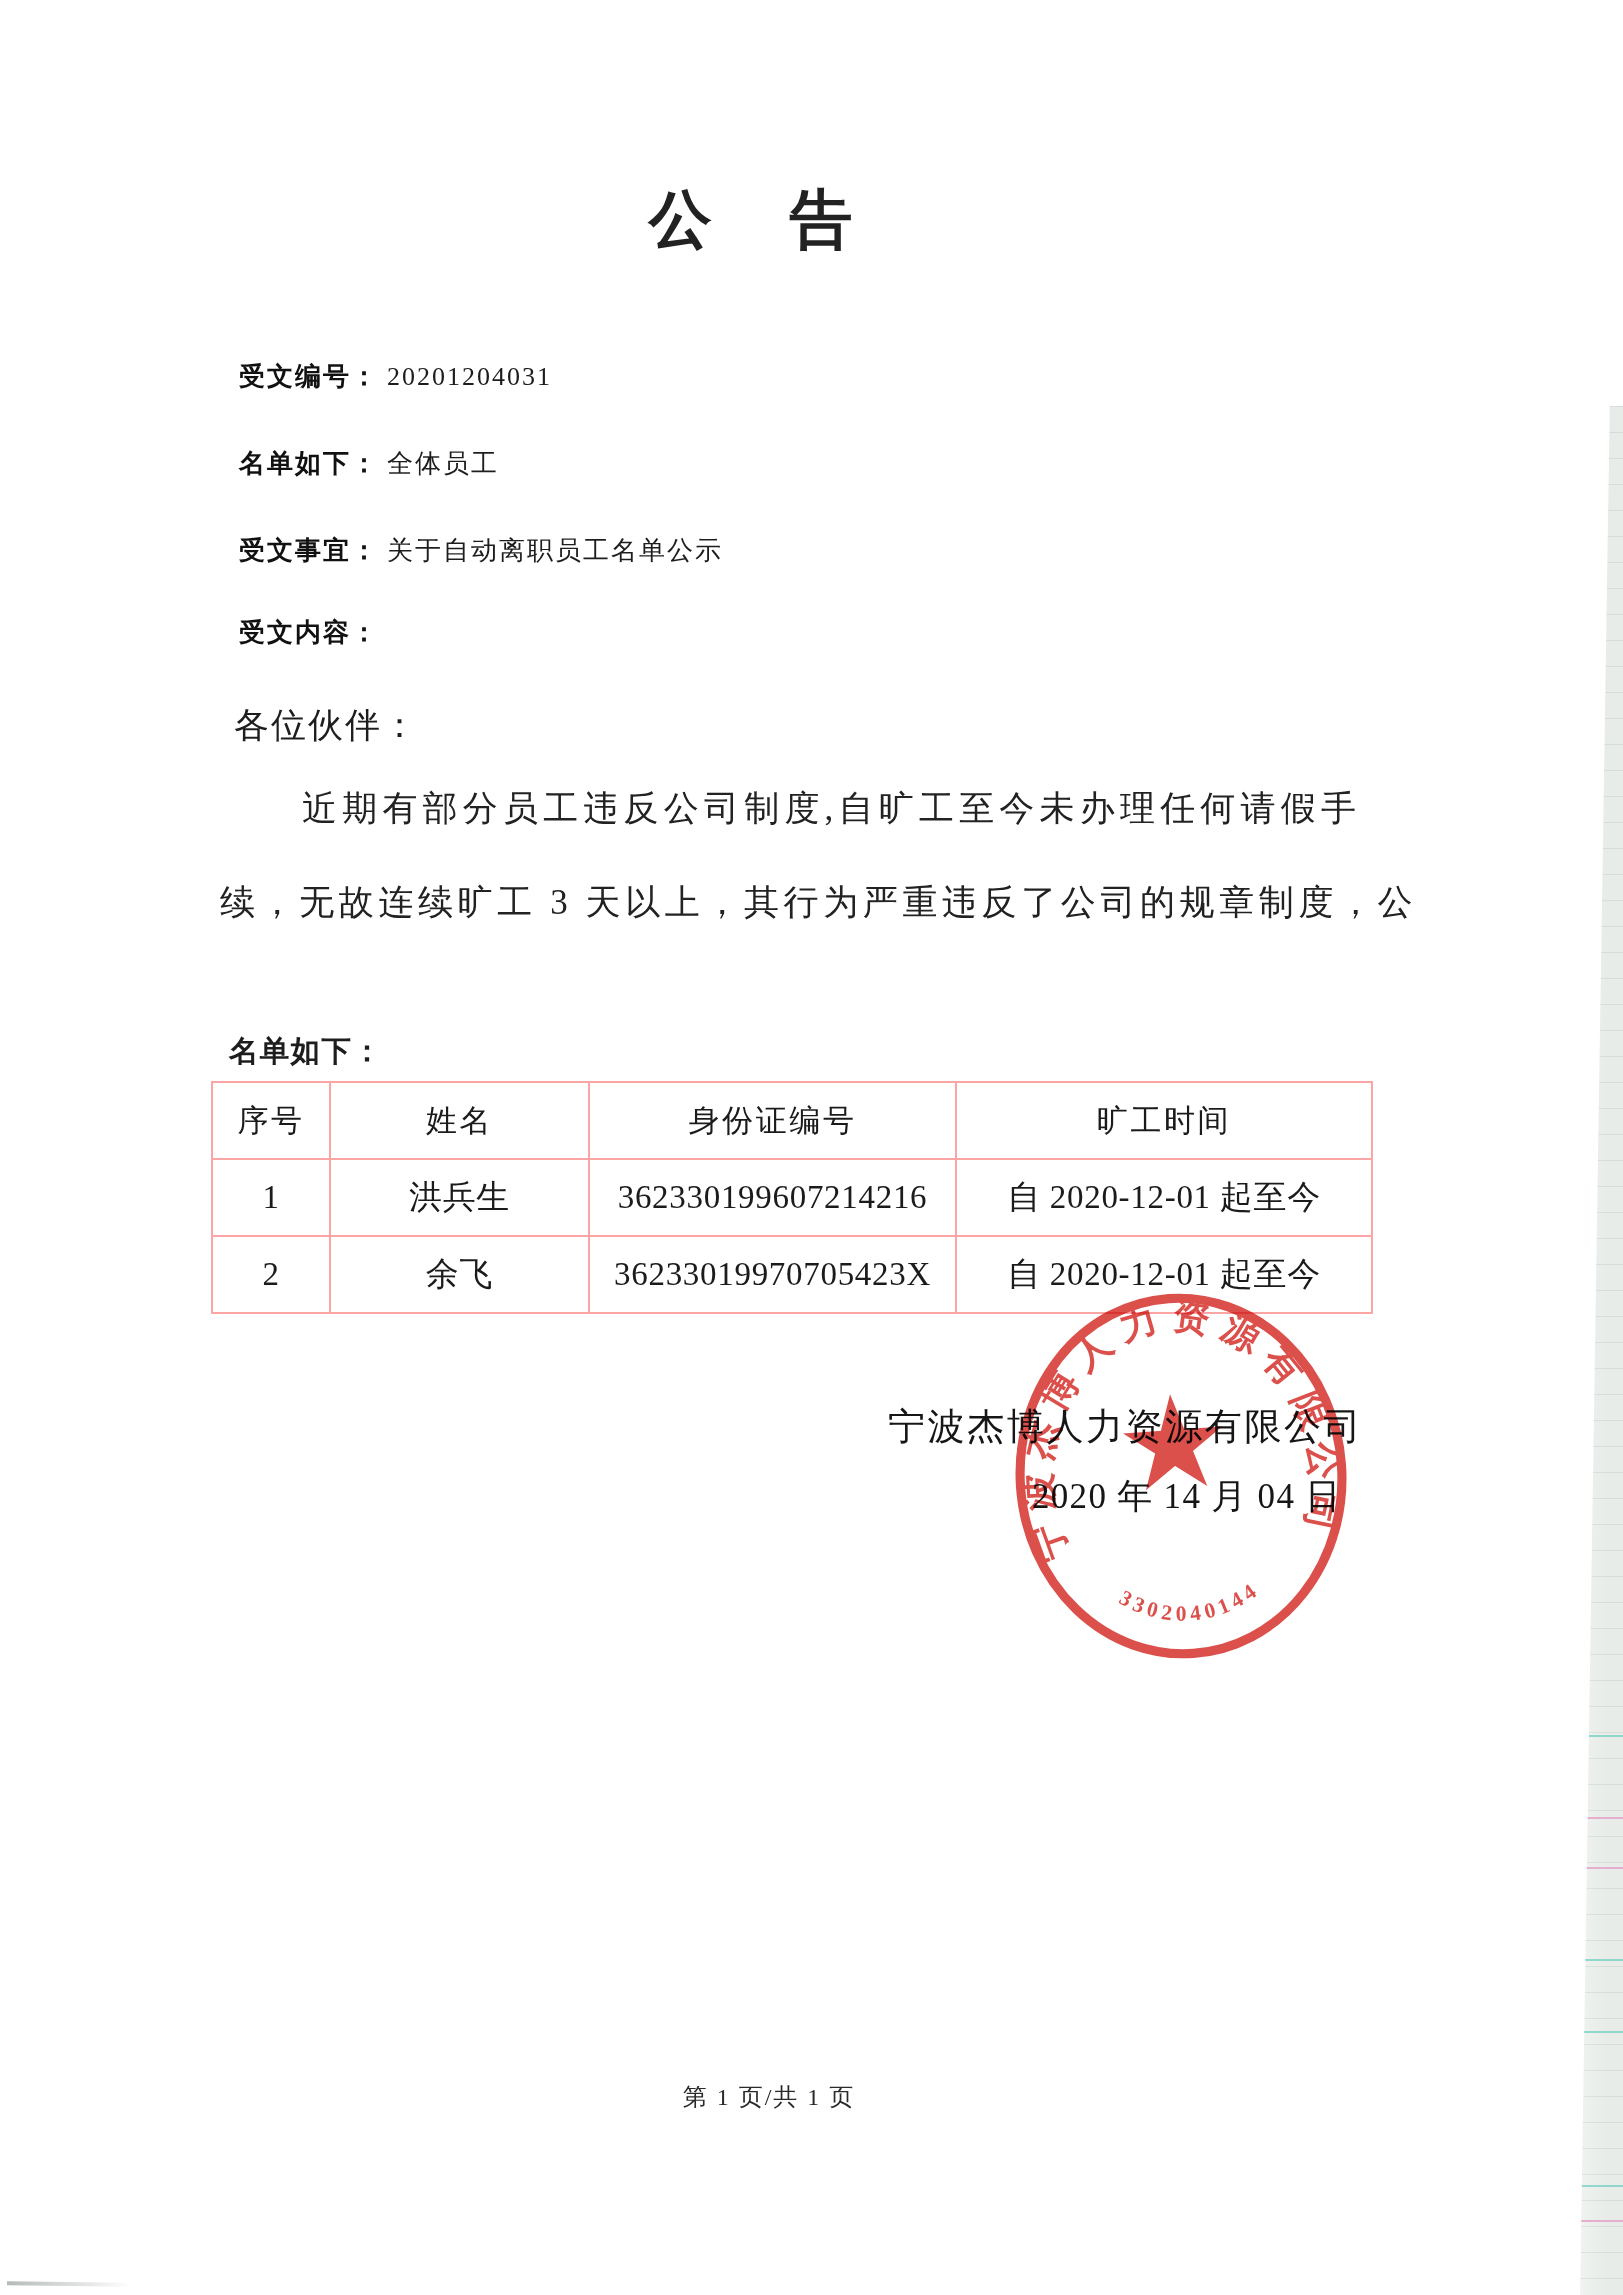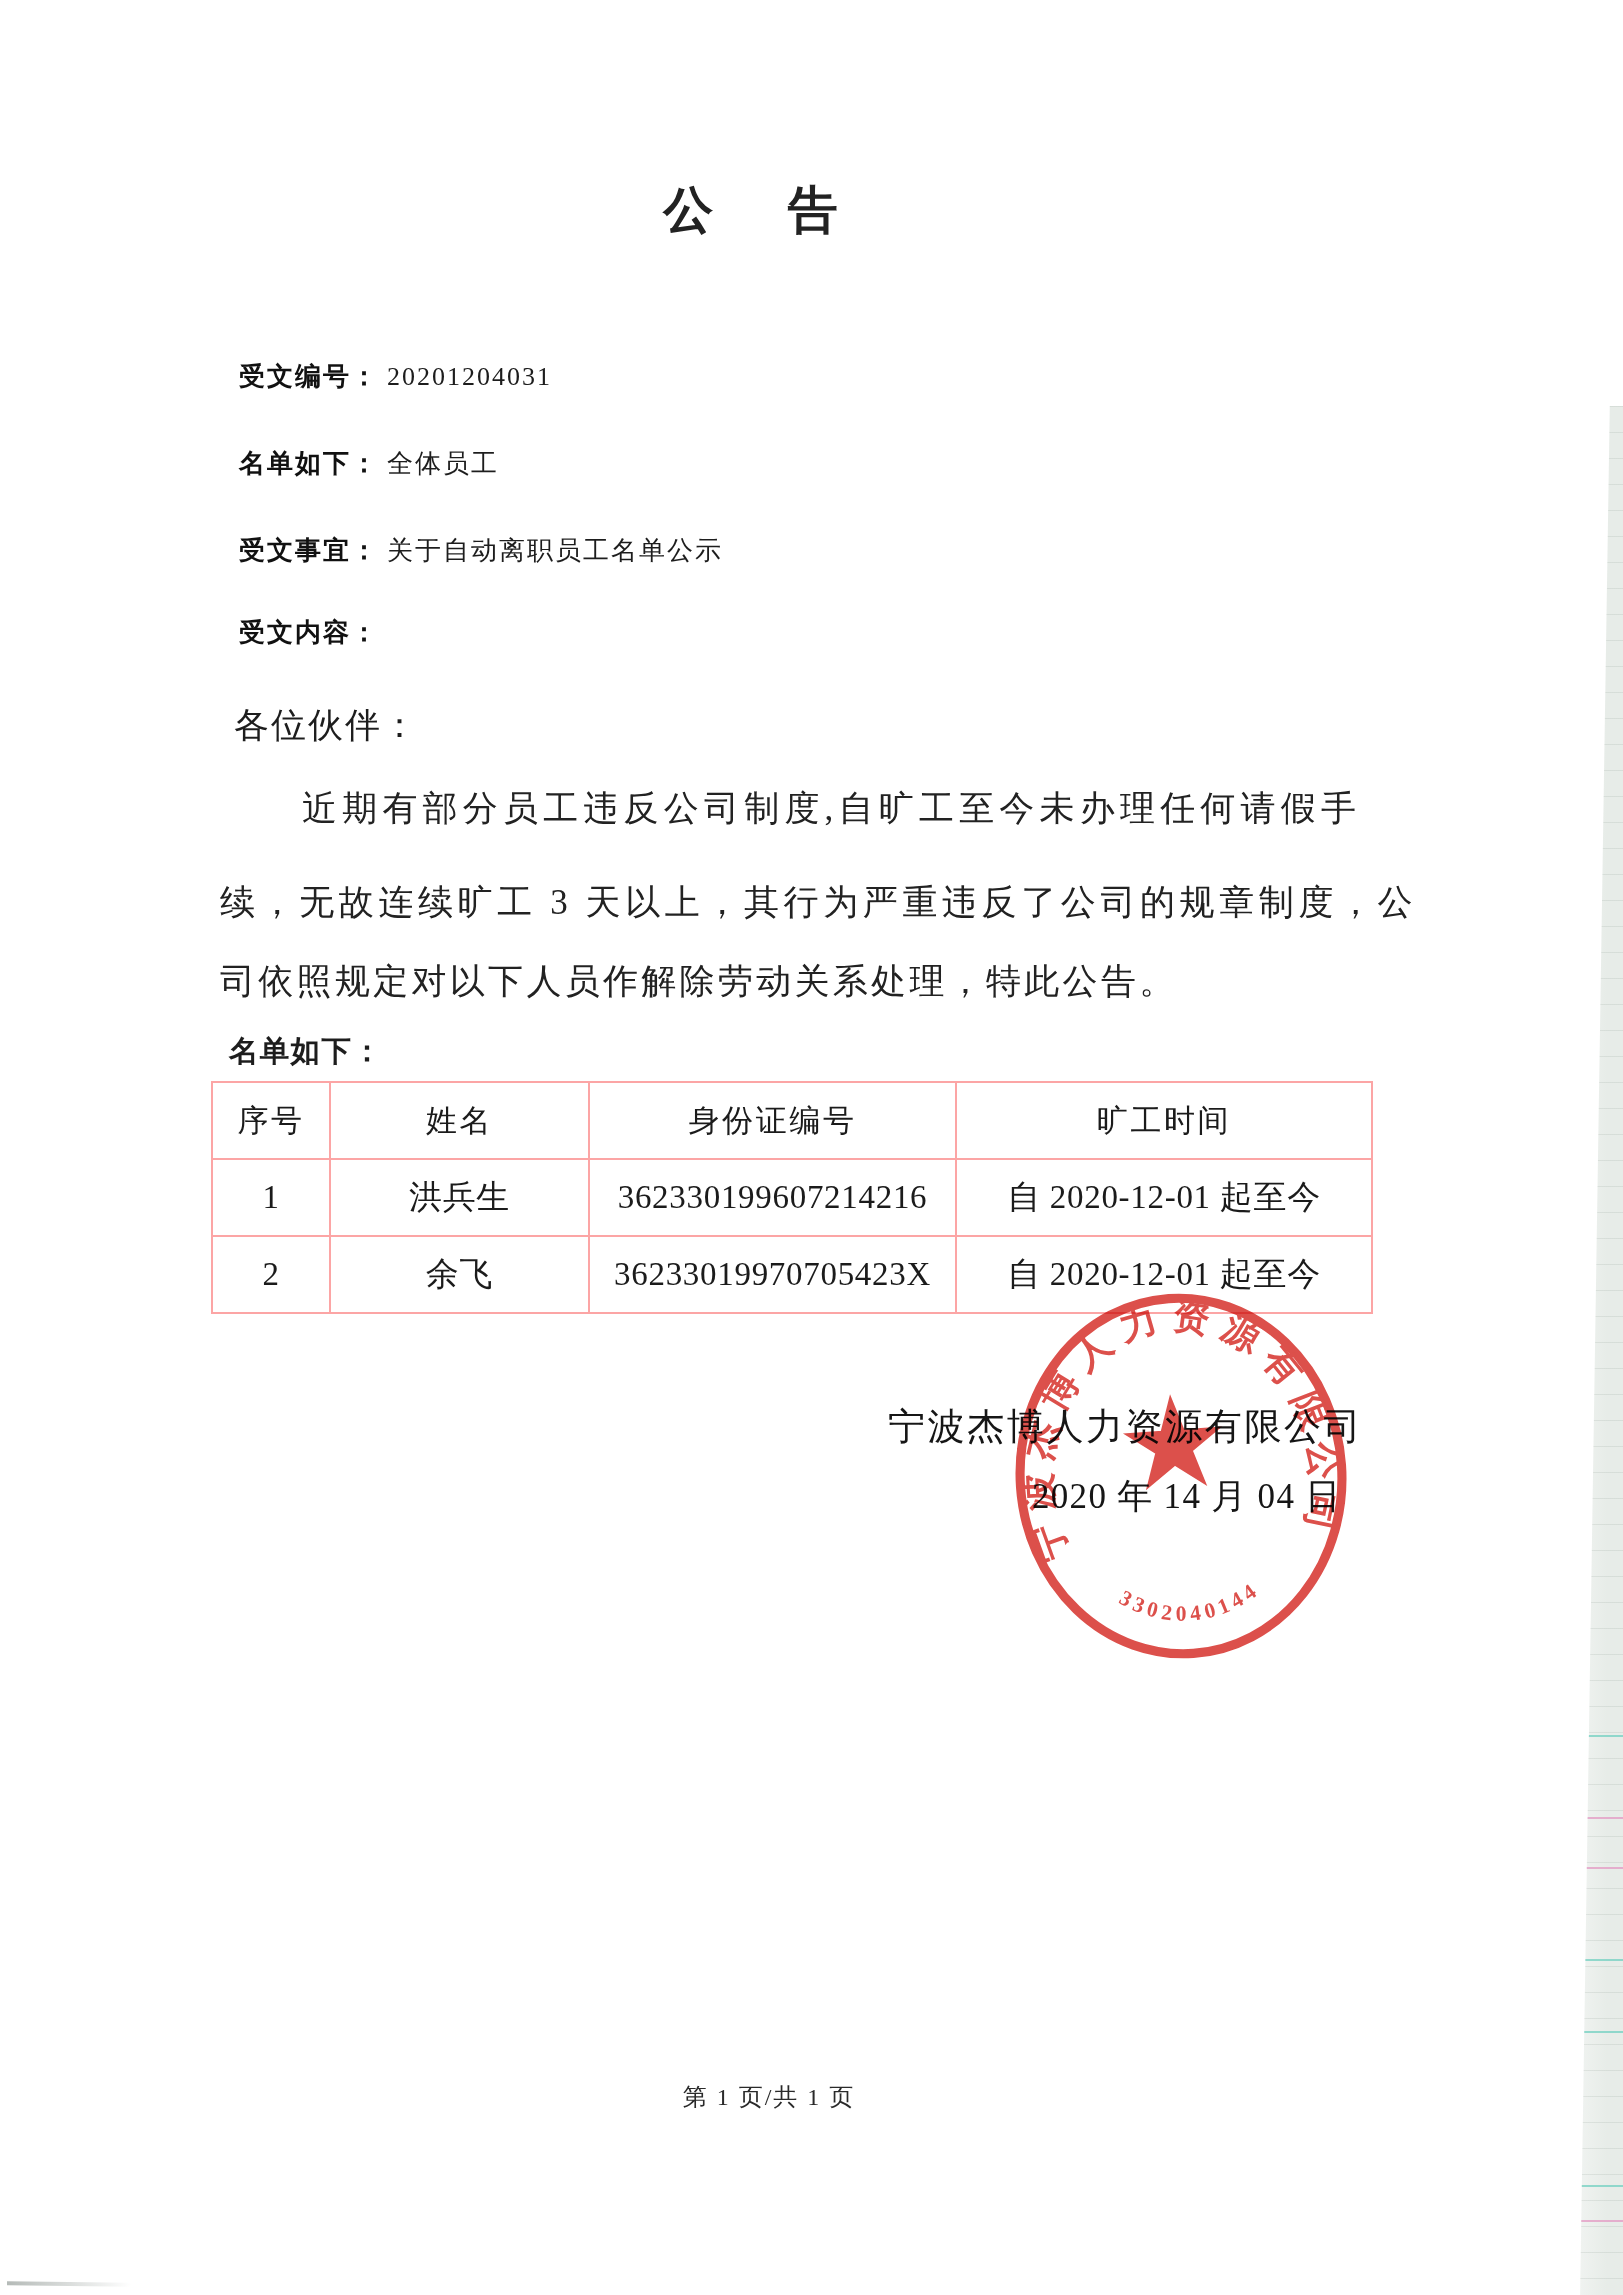--- a/index.html
+++ b/index.html
@@ -25,21 +25,21 @@
   .edge-strip .pinkline { position: absolute; left: 0; right: 0; height: 2px; background: #e39fc6; opacity: .8; }
   .corner-mark {
     position: absolute; left: 6.5px; top: 2282px; width: 124px; height: 3.9px;
     background: linear-gradient(to right, rgba(120,130,125,0.55), rgba(120,130,125,0.0));
     transform: rotate(0.6deg);
   }
 
   
   .doc-title {
     position: absolute; top: 177px; left: 0; width: 1532px;
-    text-align: center; font-size: 50px; font-weight: 700;
+    text-align: center; font-size: 63px; font-weight: 700;
     letter-spacing: 31px; color: #222;
   }
   .meta-line { position: absolute; left: 239px; font-size: 26px; white-space: nowrap; }
   .meta-line .lbl { font-weight: 700; letter-spacing: 2px; color: #111; }
   .meta-line .val { font-weight: 400; letter-spacing: 2px; margin-left: 7.9px; }
   .m1 { top: 359px; } .m2 { top: 446px; } .m3 { top: 533px; } .m4 { top: 615px; }
   .salutation { position: absolute; left: 234px; top: 702px; font-size: 35px; letter-spacing: 2px; }
 
   .body-line { position: absolute; left: 220px; width: 1191px; font-size: 35px; white-space: nowrap; color: #222; }
   .b1 { top: 785px; text-indent: 82px; letter-spacing: 5.2px; }
@@ -109,21 +109,20 @@
     <span class="lbl">受文事宜：</span><span class="val">关于自动离职员工名单公示</span>
   </div>
   <div class="meta-line m4">
     <span class="lbl">受文内容：</span><span class="val"></span>
   </div>
 
   <div class="salutation">各位伙伴：</div>
 
   <div class="body-line b1">近期有部分员工违反公司制度,自旷工至今未办理任何请假手</div>
   <div class="body-line b2">续，无故连续旷工 3 天以上，其行为严重违反了公司的规章制度，公</div>
-  <div class="body-line b3">司依照规定对以下人员作解除劳动关系处理，特此公告。</div>
 
   <div class="list-intro">名单如下：</div>
 
   <table class="roster">
     <colgroup>
         <col class="c1">
         <col class="c2">
         <col class="c3">
         <col class="c4">
       </colgroup>

